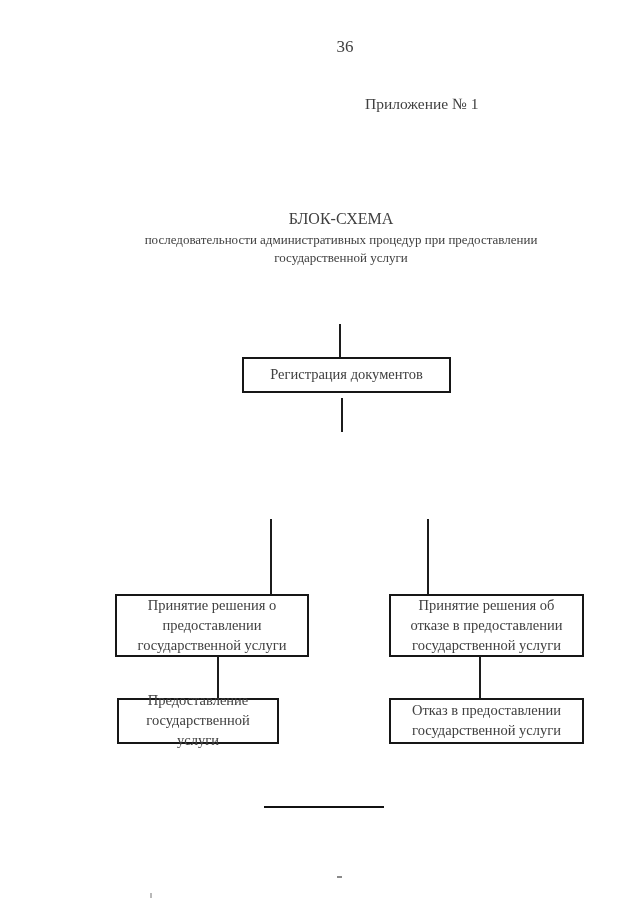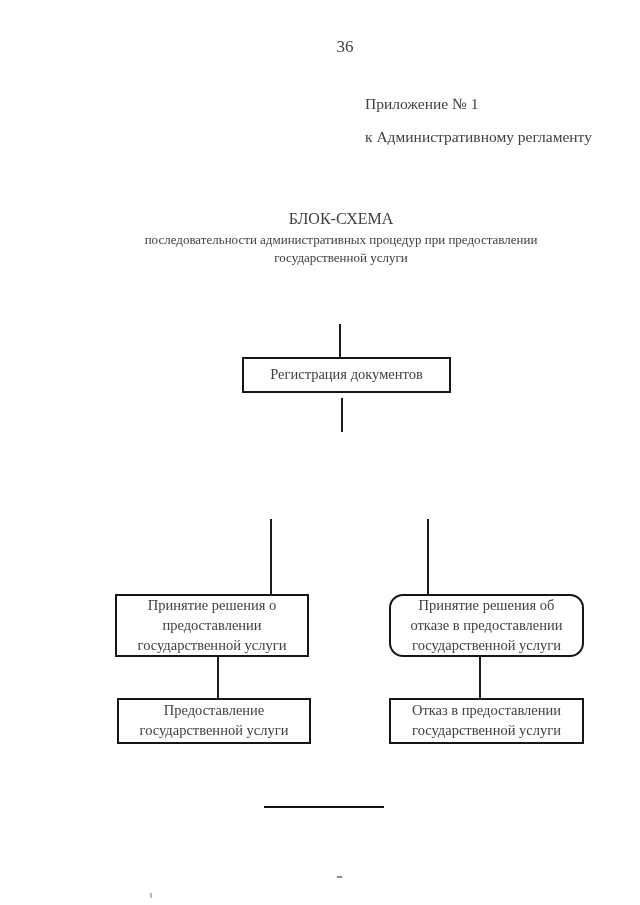--- a/index.html
+++ b/index.html
@@ -90,41 +90,40 @@
   }
 </style>
 </head>
 <body>
 
 <div id="page">
 
   <div class="abs page-number">36</div>
 
   <div class="abs annex-line1">Приложение № 1</div>
-  <div class="abs annex-line2">к Административному регламенту</div>
 
   <div class="abs title-block">
     <div class="title-heading">БЛОК-СХЕМА</div>
     <div class="title-subtitle">последовательности административных процедур при предоставлении
 государственной услуги</div>
   </div>
 
 
   <div class="flow-box" style="left:242px; top:357px; width:209px; height:36px;">Регистрация документов</div>
 
 
   <div class="flow-box" style="left:115px; top:594px; width:194px; height:63px;">Принятие решения о
 предоставлении
 государственной услуги</div>
 
-  <div class="flow-box" style="left:389px; top:594px; width:195px; height:63px;border-radius:14px;">Принятие решения об
+  <div class="flow-box" style="left:389px; top:594px; width:195px; height:63px;">Принятие решения об
 отказе в предоставлении
 государственной услуги</div>
 
-  <div class="flow-box" style="left:117px; top:698px; width:194px; height:46px;">Предоставление
+  <div class="flow-box" style="left:117px; top:698px; width:162px; height:46px;">Предоставление
 государственной услуги</div>
 
   <div class="flow-box" style="left:389px; top:698px; width:195px; height:46px;">Отказ в предоставлении
 государственной услуги</div>
 
   <div class="vline" style="left:339px; top:324px; height:33px;"></div>
   <div class="vline" style="left:341px; top:398px; height:34px;"></div>
   <div class="vline" style="left:270px; top:519px; height:75px;"></div>
   <div class="vline" style="left:427px; top:519px; height:75px;"></div>
   <div class="vline" style="left:217px; top:656px; height:42px;"></div>

